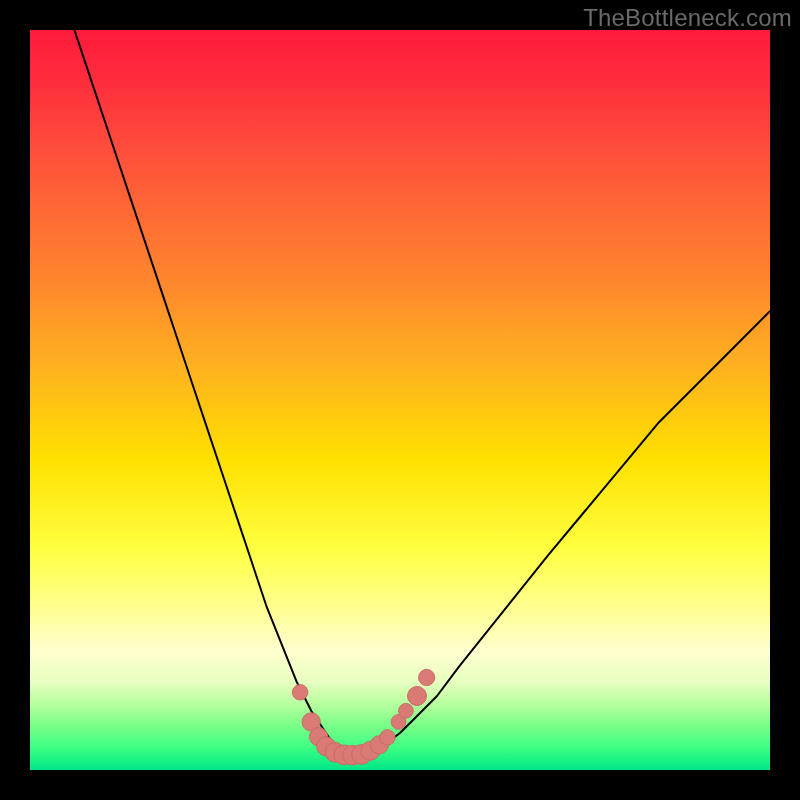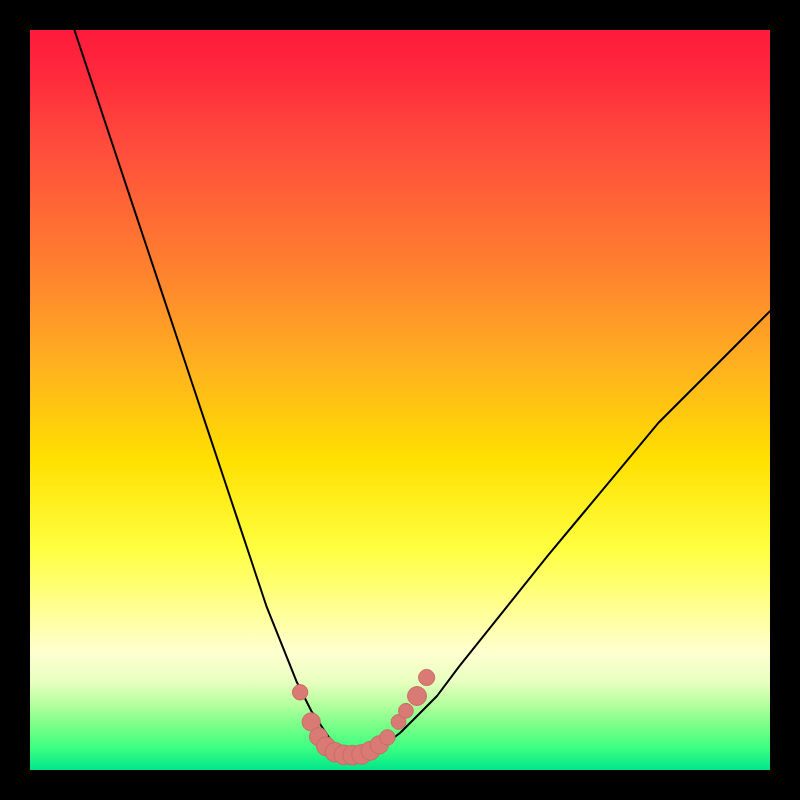--- a/index.html
+++ b/index.html
@@ -57,20 +57,21 @@
     position: absolute;
     left: 0; top: 0;
     width: 740px; height: 740px;
     pointer-events: none;
   }
 </style>
 </head>
 <body>
 
 <div class="frame">
+  <div class="watermark">TheBottleneck.com</div>
 
   <div class="plot">
     <svg class="overlay" viewBox="0 0 740 740" preserveAspectRatio="none">
       <path id="curve-path" fill="none" stroke-width="2" stroke-linecap="round" stroke-linejoin="round" stroke="#000000" d="M44.40 0.00 L59.20 44.40 L74.00 88.80 L88.80 133.20 L103.60 177.60 L118.40 222.00 L133.20 266.40 L148.00 310.80 L162.80 355.20 L177.60 399.60 L192.40 444.00 L207.20 488.40 L222.00 532.80 L236.80 577.20 L251.60 614.20 L266.40 651.20 L281.20 680.80 L296.00 703.00 L303.40 714.10 L310.80 720.02 L318.20 723.72 L325.60 725.20 L333.00 724.46 L340.40 721.50 L355.20 714.10 L370.00 703.00 L384.80 688.20 L407.00 666.00 L429.20 636.40 L458.80 599.40 L488.40 562.40 L518.00 525.40 L555.00 481.00 L592.00 436.60 L629.00 392.20 L666.00 355.20 L703.00 318.20 L740.00 281.20"></path>
       <g id="markers-group">
           <circle cx="270.10" cy="662.30" r="7.73" fill="#d97a75" stroke="#c96a65" stroke-width="1"></circle>
           <circle cx="281.20" cy="691.90" r="9.14" fill="#d97a75" stroke="#c96a65" stroke-width="1"></circle>
           <circle cx="288.60" cy="706.70" r="9.14" fill="#d97a75" stroke="#c96a65" stroke-width="1"></circle>
           <circle cx="296.00" cy="716.32" r="9.49" fill="#d97a75" stroke="#c96a65" stroke-width="1"></circle>
           <circle cx="304.88" cy="722.24" r="9.84" fill="#d97a75" stroke="#c96a65" stroke-width="1"></circle>

